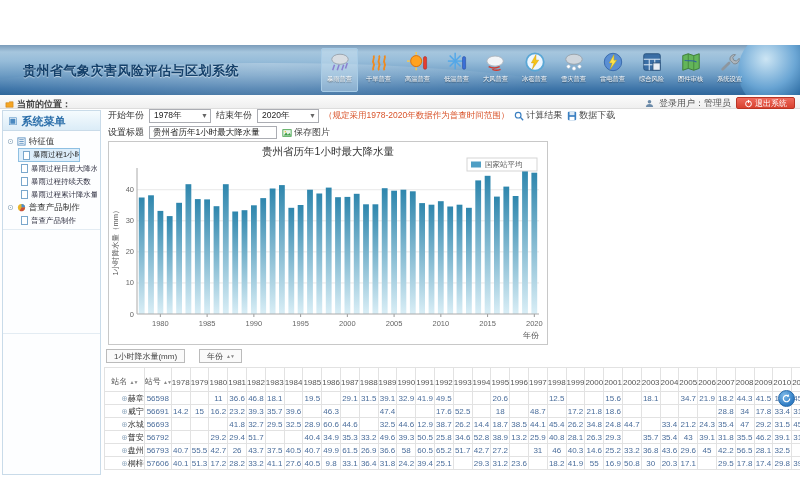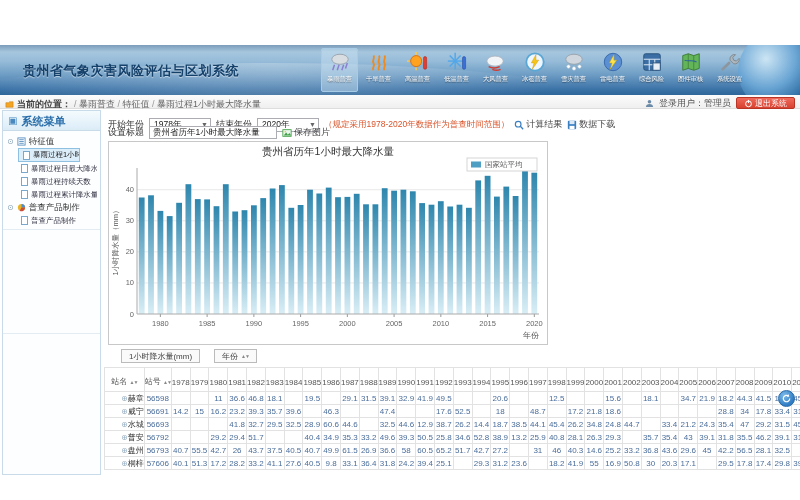--- a/index.html
+++ b/index.html
@@ -50,35 +50,35 @@
     cursor:pointer; white-space:nowrap; overflow:hidden; border:1px solid transparent; transform-origin:left center; }
   .sb-item.sel { background:#ddeefb; border-color:#8fc0e2; }
   .sb-item .txt { transform:scale(.88); transform-origin:left center; }
   .page-ico { width:7px; height:9px; background:#fff; border:1px solid #7aa7cc; flex:none; }
   .sb-sep1 { position:absolute; left:0; top:118px; width:97px; border-top:1px solid #e3ecf3; }
   .sb-sep2 { position:absolute; left:0; top:222px; width:97px; border-top:1px solid #e3ecf3; }
 
   
   .main { position:absolute; left:104px; top:63px; width:696px; height:369px; }
   .form-row { position:absolute; left:4px; display:flex; align-items:center; gap:5px; height:15px; font-size:9px; color:#333; }
-  .fr1 { top:9px; } .fr2 { top:17px; }
+  .fr1 { top:0; } .fr2 { top:17px; }
   .sel { display:inline-flex; align-items:center; justify-content:space-between; width:62px; height:14px;
     border:1px solid #abadb3; background:#fff; font-size:8.5px; padding:0 2px 0 4px; color:#222; cursor:pointer; }
   .sel .arr { color:#666; font-size:7px; }
   .hint { color:#d9542b; font-size:8.5px; white-space:nowrap; }
   .linkbtn { display:inline-flex; align-items:center; gap:2px; color:#444; cursor:pointer; font-size:9px; }
   .linkbtn svg { width:10px; height:10px; }
   .txtinput { width:128px; height:13px; border:1px solid #abadb3; font-size:8.5px; padding:0 3px;
     font-family:"Liberation Sans","DejaVu Sans",sans-serif; color:#222; }
 
   .chart-panel { position:absolute; left:4px; top:33px; width:440px; height:204px; border:1px solid #c8c8c8; background:#fff; }
 
   
   .table-wrap { position:absolute; left:0; top:241px; width:696px; height:128px; overflow:hidden; }
-  .chips { position:absolute; left:2px; top:0; display:flex; gap:14px;margin-left:15px; }
+  .chips { position:absolute; left:2px; top:0; display:flex; gap:14px; }
   .chip { border:1px solid #bbb; background:#fafafa; font-size:8px; color:#444; padding:1px 7px; height:14px;
     display:inline-flex; align-items:center; gap:3px; cursor:pointer; white-space:nowrap; }
   .chip .sort { font-size:5px; color:#888; letter-spacing:-1px; }
   .grid { position:absolute; left:0; top:18px; border-collapse:collapse; table-layout:fixed; background:#fff; }
   .grid th, .grid td { border:1px solid #e2e2e2; font-weight:normal; font-size:8px; overflow:hidden; white-space:nowrap; }
   .grid th { height:24px; color:#555; text-align:center; vertical-align:bottom; padding-bottom:4px; background:#fff; }
   .grid td { height:13px; text-align:center; color:#4a6d9b; }
   .grid td.stn { text-align:left; color:#333; padding-left:16px; }
   .grid td.sid { color:#4a6d9b; }
   .rowexp { color:#9ab0c4; font-size:8px; cursor:pointer; }
@@ -212,21 +212,20 @@
   </div>
 
   <div class="crumbbar">
     <div class="crumb-left">
       <span class="mini-ico">
           <svg viewBox="0 0 10 10">
             <path d="M1 3 h3 l1-1 h4 v6 H1z" fill="#f5a524" stroke="#c77d10" stroke-width=".6"></path>
           </svg>
         </span>
       <span class="crumb-prefix">当前的位置：</span>
-      <span id="crumb-path"><span class="crumb-sep"> / </span><span class="crumb-item">暴雨普查</span><span class="crumb-sep"> / </span><span class="crumb-item">特征值</span><span class="crumb-sep"> / </span><span class="crumb-item">暴雨过程1小时最大降水量</span></span>
     </div>
     <div class="user-area">
       <span class="mini-ico">
           <svg viewBox="0 0 10 10">
             <circle cx="5" cy="3" r="2" fill="#6b8aa8"></circle>
             <path d="M1 9c0-2.2 1.8-3.4 4-3.4S9 6.8 9 9z" fill="#6b8aa8"></path>
           </svg>
         </span>
       <span class="user-label">登录用户：管理员</span>
       <span class="logout-btn">

